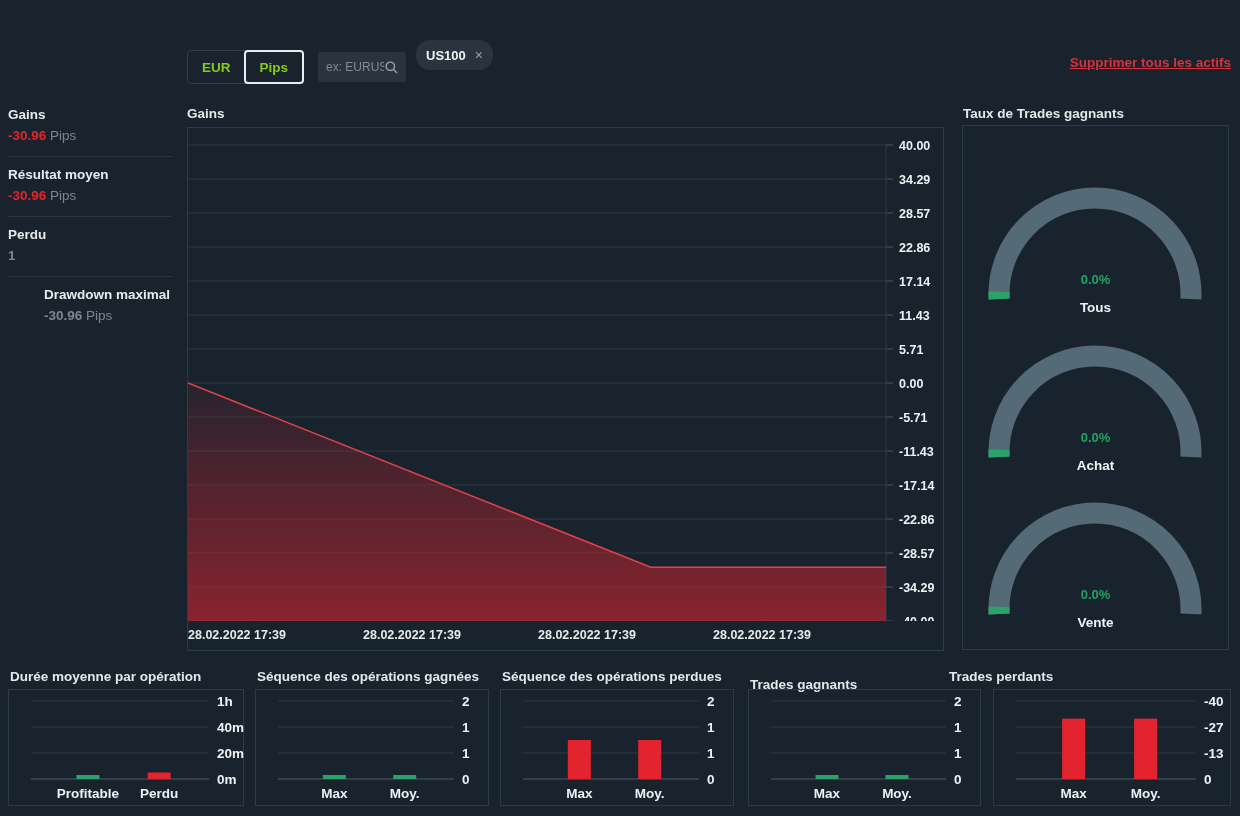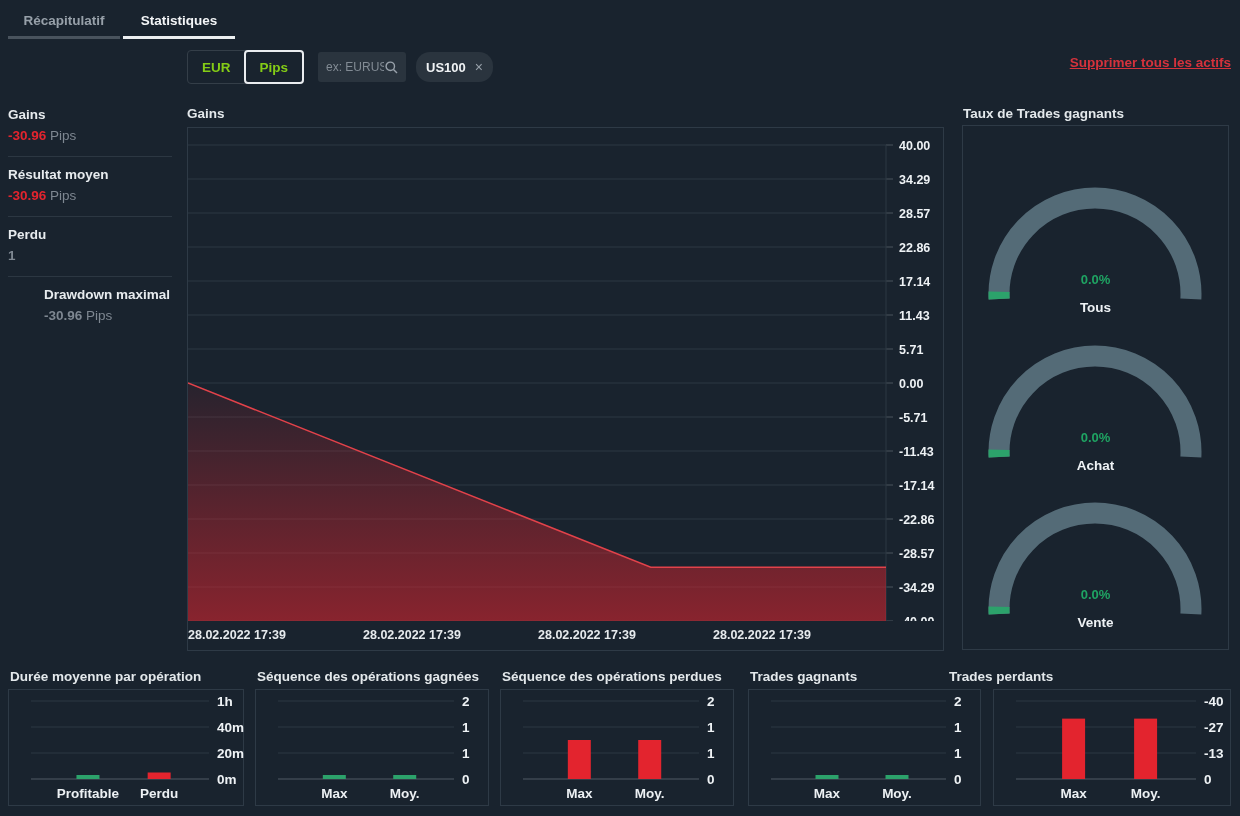--- a/index.html
+++ b/index.html
@@ -21,21 +21,21 @@
   .toggle-group{ position:absolute; left:187px; top:50px; height:34px; display:flex;
                  border:1px solid #343e48; border-radius:4px; }
   .toggle-btn{ min-width:55px; padding:0 14px; display:flex; align-items:center; justify-content:center;
                font-size:13.5px; font-weight:bold; color:#84cc16; cursor:pointer; }
   .toggle-btn.selected{ border:2px solid #e9ecef; border-radius:4px; margin:-1px; }
   .search-box{ position:absolute; left:318px; top:52px; width:88px; height:30px; background:#2a343e;
                border-radius:3px; display:flex; align-items:center; padding:0 7px 0 8px; }
   .search-box input{ flex:1; min-width:0; background:transparent; border:none; outline:none;
                      color:#cfd5da; font-size:12px; font-family:inherit; }
   .search-box input::placeholder{ color:#828b94; }
-  .asset-tag{ position:absolute; left:416px; top:52px; height:30px; background:#2a343e; border-radius:14px;
+  .asset-tag{ position:absolute; left:416px; top:40px; height:30px; background:#2a343e; border-radius:14px;
               display:flex; align-items:center; gap:9px; padding:14px 10px; }
   .asset-tag .name{ font-size:13px; font-weight:bold; color:#f0f3f5; }
   .asset-tag .x{ font-size:14px; color:#99a2ab; cursor:pointer; line-height:1; }
   .remove-link{ position:absolute; right:9px; top:55px; font-size:13.5px; font-weight:bold;
                 color:#d5323c; text-decoration:underline; cursor:pointer; }
 
   
   .stats{ position:absolute; left:8px; top:97px; width:164px; }
   .stat{ padding:10px 0 13px; border-bottom:1px solid #2c3742; }
   .stat:last-child{ border-bottom:none;margin-left:36px; }
@@ -62,24 +62,20 @@
                 font-size:13.5px; font-weight:bold; color:#eef2f5; }
 
   .mini-title{ position:absolute; top:669px; font-size:13.5px; font-weight:bold; color:#e3e8eb; white-space:nowrap; }
   .mini-box{ position:absolute; top:689px; height:117px; border:1px solid #2e3a46;padding-left:14px; }
 </style>
 </head>
 <body>
 
 <div class="app">
 
-  <div class="tabs">
-    <div class="tab">Récapitulatif</div>
-    <div class="tab active">Statistiques</div>
-  </div>
 
 
   <div class="toggle-group">
     <div class="toggle-btn">EUR</div>
     <div class="toggle-btn selected">Pips</div>
   </div>
 
   <div class="search-box">
     <input type="text" placeholder="ex: EURUSD" style="">
     <svg width="15" height="15" viewBox="0 0 15 15">
@@ -239,21 +235,21 @@
           <text x="192" y="42" fill="#eef2f5" font-size="13.5" font-weight="bold" font-family="Liberation Sans, sans-serif">1</text>
           <line x1="8" y1="63" x2="184" y2="63" stroke="#2d3843" stroke-width="1"></line>
           <text x="192" y="68" fill="#eef2f5" font-size="13.5" font-weight="bold" font-family="Liberation Sans, sans-serif">1</text>
           <line x1="8" y1="89" x2="184" y2="89" stroke="#515b64" stroke-width="1"></line>
           <text x="192" y="94" fill="#eef2f5" font-size="13.5" font-weight="bold" font-family="Liberation Sans, sans-serif">0</text>
           <rect x="52.81999999999999" y="50" width="23" height="39" fill="#e3242e"></rect>
           <text x="64.32" y="108" fill="#edf1f4" font-size="13.5" font-weight="bold" text-anchor="middle" font-family="Liberation Sans, sans-serif">Max</text>
           <rect x="123.22" y="50" width="23" height="39" fill="#e3242e"></rect>
           <text x="134.72" y="108" fill="#edf1f4" font-size="13.5" font-weight="bold" text-anchor="middle" font-family="Liberation Sans, sans-serif">Moy.</text>
         </svg></div>
-      <div class="mini-title" style="left: 750px;">Trades gagnants</div>
+      <div class="mini-title" style="left: 750px; margin-top: 8px;">Trades gagnants</div>
       <div class="mini-box" style="left: 748px; width: 233px;"><svg width="231" height="115">
           <line x1="8" y1="11" x2="183" y2="11" stroke="#2d3843" stroke-width="1"></line>
           <text x="191" y="16" fill="#eef2f5" font-size="13.5" font-weight="bold" font-family="Liberation Sans, sans-serif">2</text>
           <line x1="8" y1="37" x2="183" y2="37" stroke="#2d3843" stroke-width="1"></line>
           <text x="191" y="42" fill="#eef2f5" font-size="13.5" font-weight="bold" font-family="Liberation Sans, sans-serif">1</text>
           <line x1="8" y1="63" x2="183" y2="63" stroke="#2d3843" stroke-width="1"></line>
           <text x="191" y="68" fill="#eef2f5" font-size="13.5" font-weight="bold" font-family="Liberation Sans, sans-serif">1</text>
           <line x1="8" y1="89" x2="183" y2="89" stroke="#515b64" stroke-width="1"></line>
           <text x="191" y="94" fill="#eef2f5" font-size="13.5" font-weight="bold" font-family="Liberation Sans, sans-serif">0</text>
           <rect x="52.5" y="85" width="23" height="4" fill="#2ca26b"></rect>

